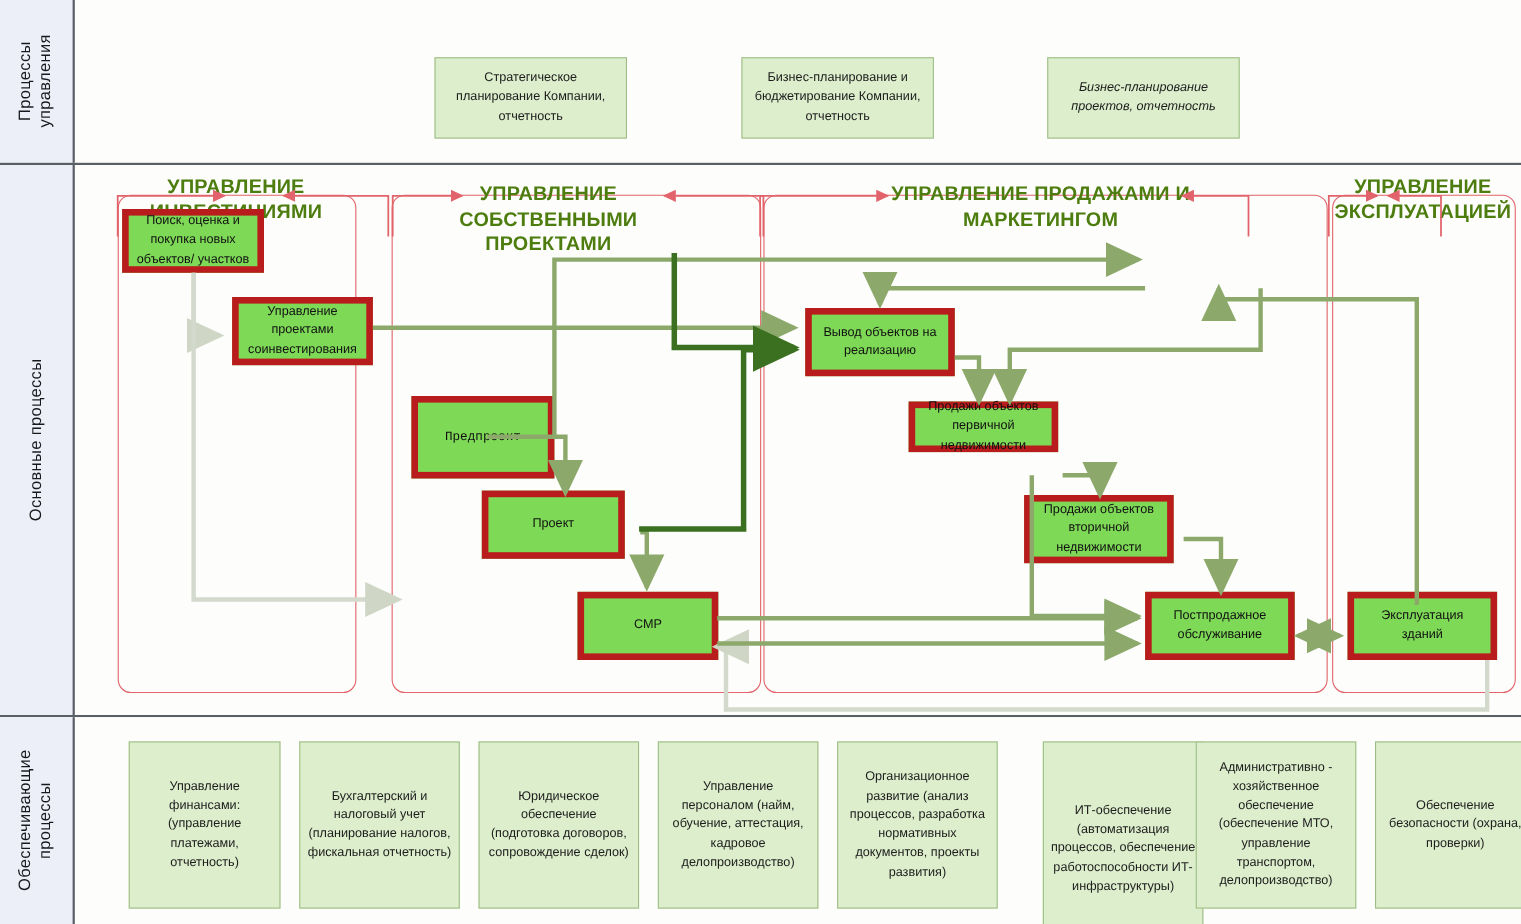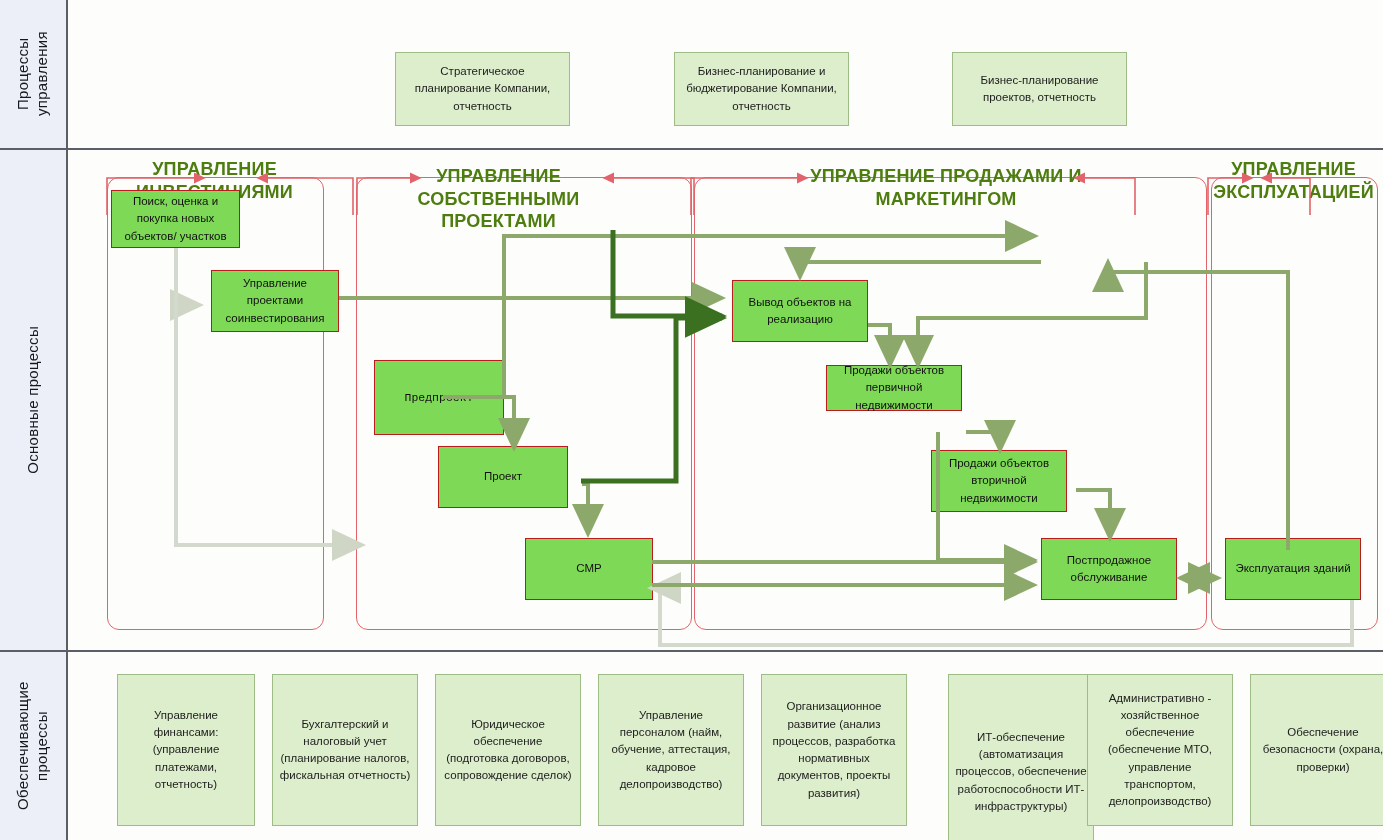--- a/index.html
+++ b/index.html
@@ -19,21 +19,21 @@
   #band-mgmt{top:0;height:148px;background:#fdfefb;}
   #band-core{top:150px;height:500px;background:#fdfefb;}
   #band-support{top:652px;height:188px;background:#fdfefb;}
 
   
   .pale-box{position:absolute;background:#ddeecc;border:1px solid #9ebd86;
       display:flex;align-items:center;justify-content:center;text-align:center;
       font-size:11.5px;color:#1c1c1c;line-height:1.5;padding:4px 6px;box-sizing:border-box;}
 
   
-  .proc{position:absolute;background:#7ed957;border:1px solid #b91c1c;
+  .proc{position:absolute;background:#7ed957;border:6px solid #b91c1c;
       display:flex;align-items:center;justify-content:center;text-align:center;
       font-size:11.5px;color:#111;line-height:1.5;padding:3px 5px;box-sizing:border-box;}
 
   
   .grp{position:absolute;border:1.6px solid #e2636b;border-radius:12px;background:transparent;}
   .grp-title{position:absolute;text-align:center;font-size:18px;font-weight:bold;
       color:#4d7c0f;line-height:1.25;letter-spacing:.2px;}
 
   
   #wires{position:absolute;left:0;top:0;width:1383px;height:840px;pointer-events:none;}
@@ -43,21 +43,21 @@
 
 <div id="page">
 
   <div class="band" id="band-mgmt">
     <div class="lane-label">
       <span>Процессы управления</span>
     </div>
     <div class="lane-body">
       <div class="pale-box" style="left:329px;top:52px;width:175px;height:74px;">Стратегическое планирование Компании, отчетность</div>
       <div class="pale-box" style="left:608px;top:52px;width:175px;height:74px;">Бизнес-планирование и бюджетирование Компании, отчетность</div>
-      <div class="pale-box" style="left:886px;top:52px;width:175px;height:74px;">Бизнес-планирование проектов, отчетность</div>
+      <div class="pale-box" style="left:886px;top:52px;width:175px;height:74px;font-style:italic;">Бизнес-планирование проектов, отчетность</div>
     </div>
   </div>
   <div class="band-sep" style="top:148px;"></div>
 
   <div class="band" id="band-core">
     <div class="lane-label">
       <span>Основные процессы</span>
     </div>
     <div class="lane-body">
 

